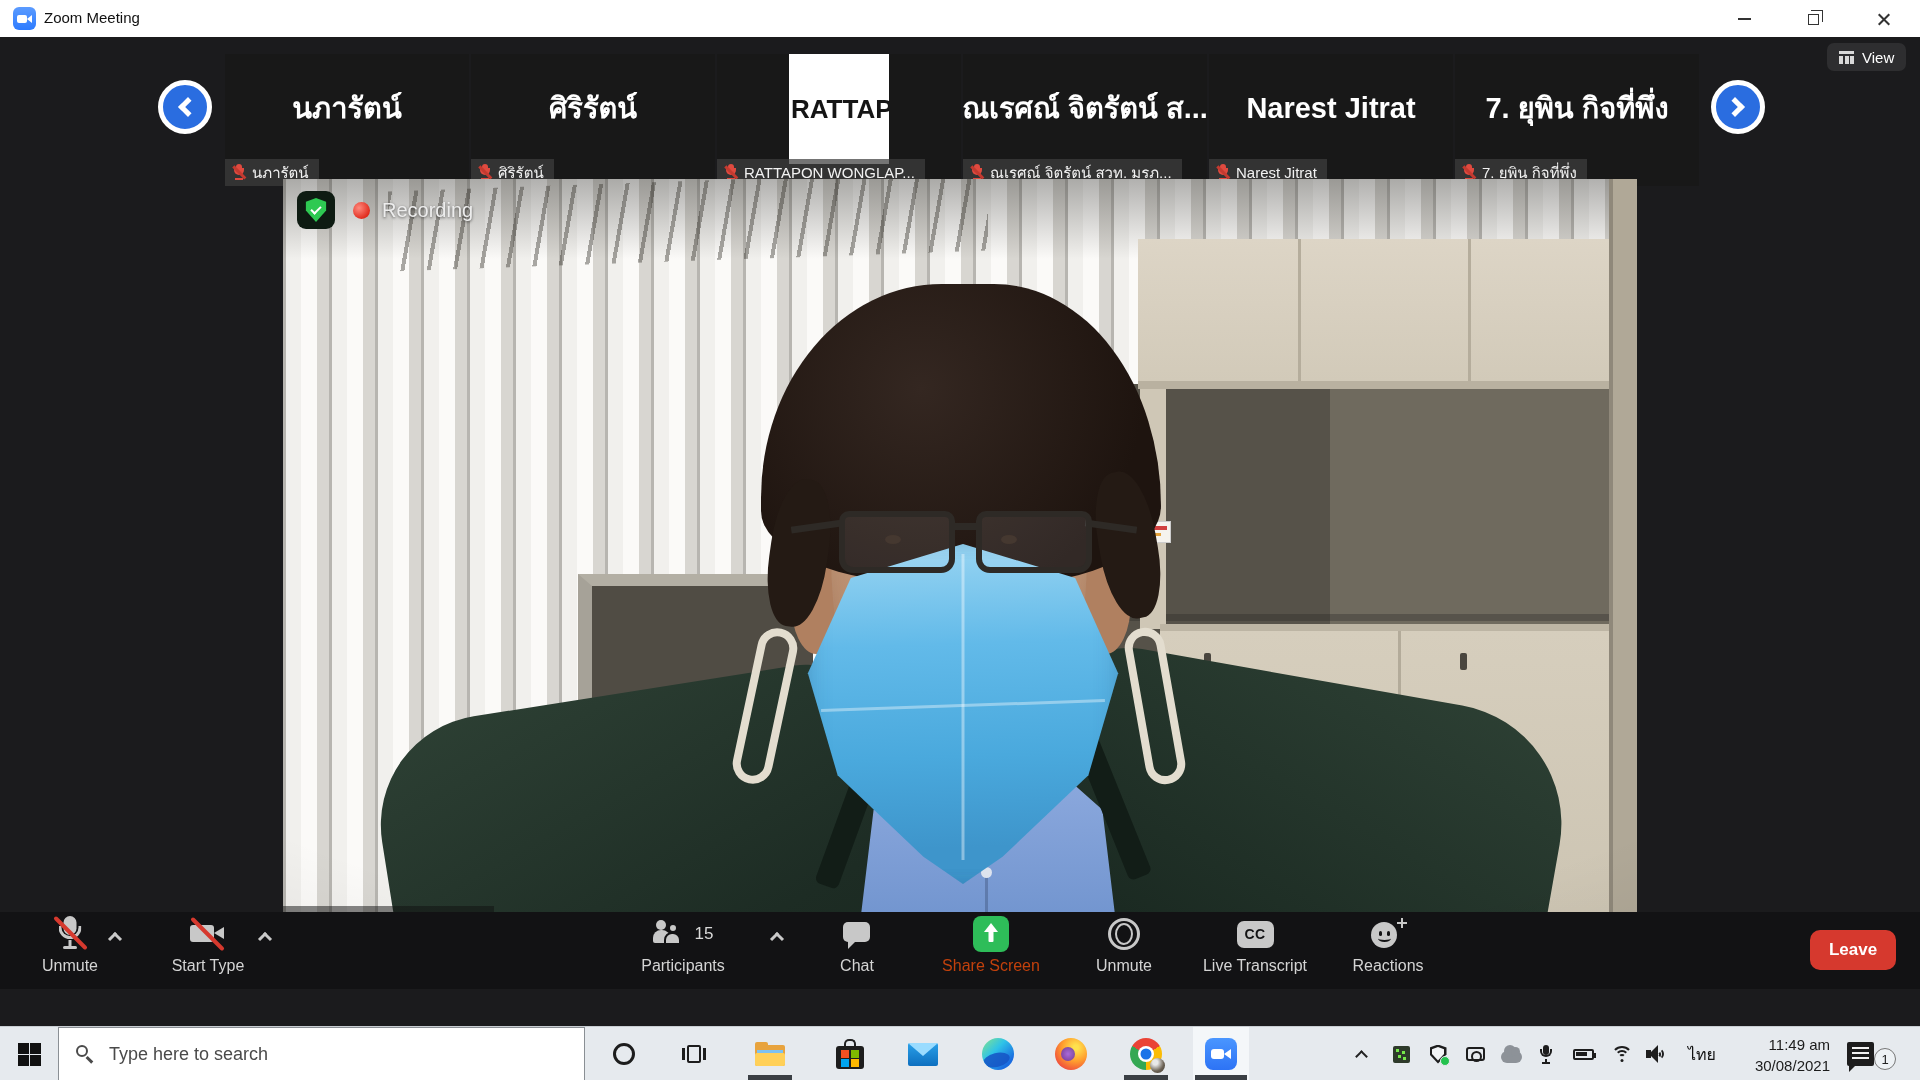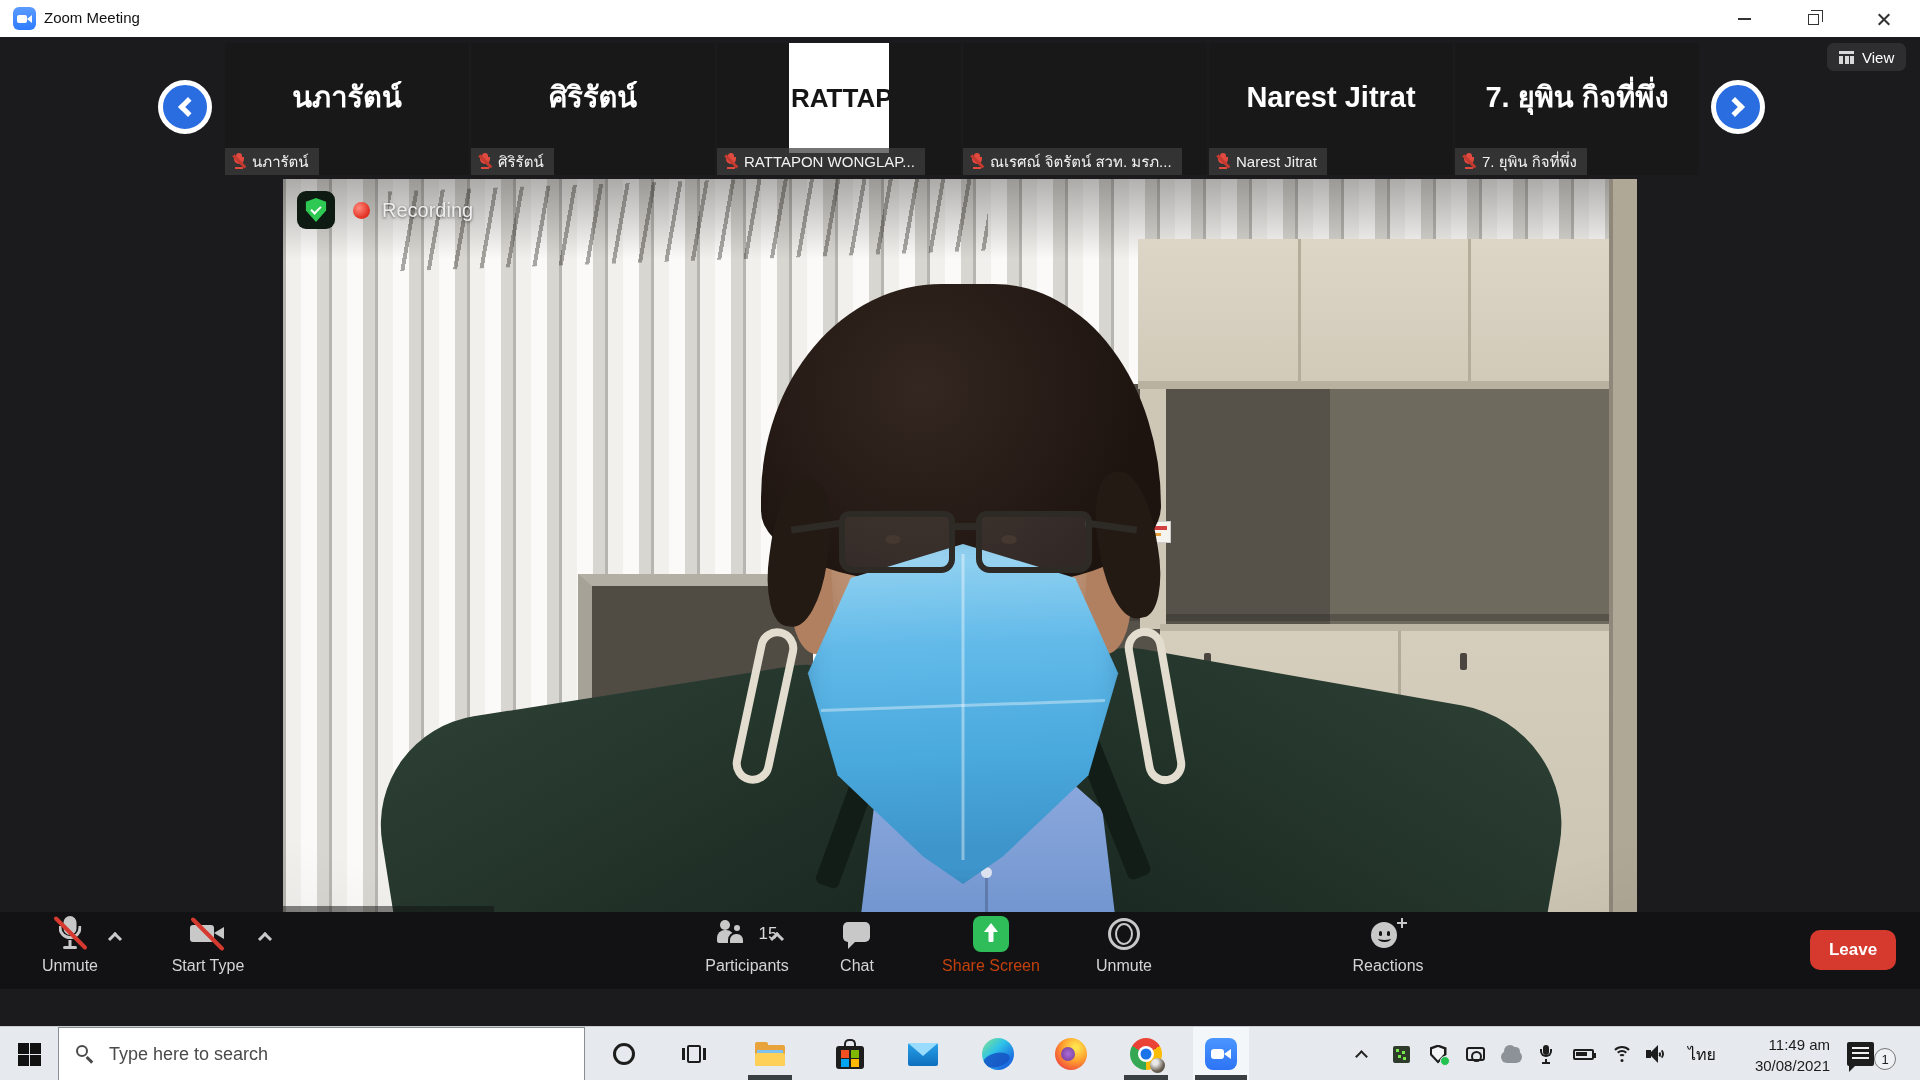--- a/index.html
+++ b/index.html
@@ -21,21 +21,21 @@
   .glyph-max::before { content:""; position:absolute; left:2px; top:-5px; width:11px; height:11px;
                        border:1.5px solid #333; border-left:none; border-bottom:none; }
   .glyph-close { position:relative; width:14px; height:14px; }
   .glyph-close::before,.glyph-close::after { content:""; position:absolute; left:6px; top:0; width:2px; height:15px; background:#333; }
   .glyph-close::before { transform:rotate(45deg);} .glyph-close::after { transform:rotate(-45deg);}
 
   
   .client { position:absolute; left:0; top:37px; width:1920px; height:989px; background:#1b1b1d; overflow:hidden; }
 
   
-  .thumb { position:absolute; top:6px; height:132px; width:244px; background:#181818; overflow:hidden; }
+  .thumb { position:absolute; top:17px; height:132px; width:244px; background:#181818; overflow:hidden; }
   .thumb-name { position:absolute; left:0; right:0; top:0; bottom:24px; display:flex; align-items:center; justify-content:center;
                 color:#fff; font-weight:bold; font-size:29px; white-space:nowrap; }
   .thumb-tag { position:absolute; left:0; bottom:0; height:27px; display:inline-flex; align-items:center; gap:7px;
                background:rgba(62,62,62,.72); padding:0 10px 0 7px; max-width:100%; }
   .thumb-tag-text { color:#f2f2f2; font-size:15px; white-space:nowrap; overflow:hidden; }
   .mic-red { position:relative; width:13px; height:17px; flex:0 0 auto; }
   .mic-red .c { position:absolute; left:4px; top:0; width:6px; height:10px; background:#e04a3f; border-radius:3px; }
   .mic-red .a { position:absolute; left:2px; top:4px; width:10px; height:7px; border:2px solid #e04a3f; border-top:none; border-radius:0 0 6px 6px; }
   .mic-red .b { position:absolute; left:3px; top:14px; width:8px; height:2px; background:#e04a3f; }
   .mic-red .s { position:absolute; left:-1px; top:7px; width:17px; height:2.5px; background:#c43a30; transform:rotate(45deg); }
@@ -353,20 +353,21 @@
         <span class="mic-red">
             <i class="c"></i>
             <i class="a"></i>
             <i class="b"></i>
             <i class="s"></i>
           </span>
         <span class="thumb-tag-text">RATTAPON WONGLAP...</span>
       </div>
     </div>
     <div class="thumb" style="left:963px;">
+      <div class="thumb-name">ณเรศณ์ จิตรัตน์ ส...</div>
       <div class="thumb-tag">
         <span class="mic-red">
             <i class="c"></i>
             <i class="a"></i>
             <i class="b"></i>
             <i class="s"></i>
           </span>
         <span class="thumb-tag-text">ณเรศณ์ จิตรัตน์ สวท. มรภ...</span>
       </div>
     </div>
@@ -502,21 +503,21 @@
             <div class="lens"></div>
             <div class="slash"></div>
       </div>
         </div>
       <div class="lbl">Start Type</div>
     </div>
     <div class="caret-btn" style="left:260px;">
         <div class="caret"></div>
       </div>
 
-    <div class="tool" style="left:672px; width:150px;">
+    <div class="tool" style="left:608px; width:150px;">
       <div class="ibox">
         <div class="ic ic-people">
             <div class="h1"></div>
             <div class="b1"></div>
             <div class="h2"></div>
             <div class="b2"></div>
           </div>
         <span class="pcount">15</span>
       </div>
       <div class="lbl">Participants</div>
@@ -545,20 +546,26 @@
       <div class="lbl green">Share Screen</div>
     </div>
 
     <div class="tool" style="left:1074px; width:100px;">
       <div class="ibox">
           <div class="ic ic-rec"></div>
         </div>
       <div class="lbl">Unmute</div>
     </div>
 
+    <div class="tool" style="left:1185px; width:140px;">
+      <div class="ibox">
+          <div class="ic ic-cc">CC</div>
+        </div>
+      <div class="lbl">Live Transcript</div>
+    </div>
 
     <div class="tool" style="left:1338px; width:100px;">
       <div class="ibox">
           <div class="ic ic-smile">
         <div class="fc"></div>
             <div class="e1"></div>
             <div class="e2"></div>
             <div class="sm"></div>
             <div class="p1"></div>
             <div class="p2"></div>

